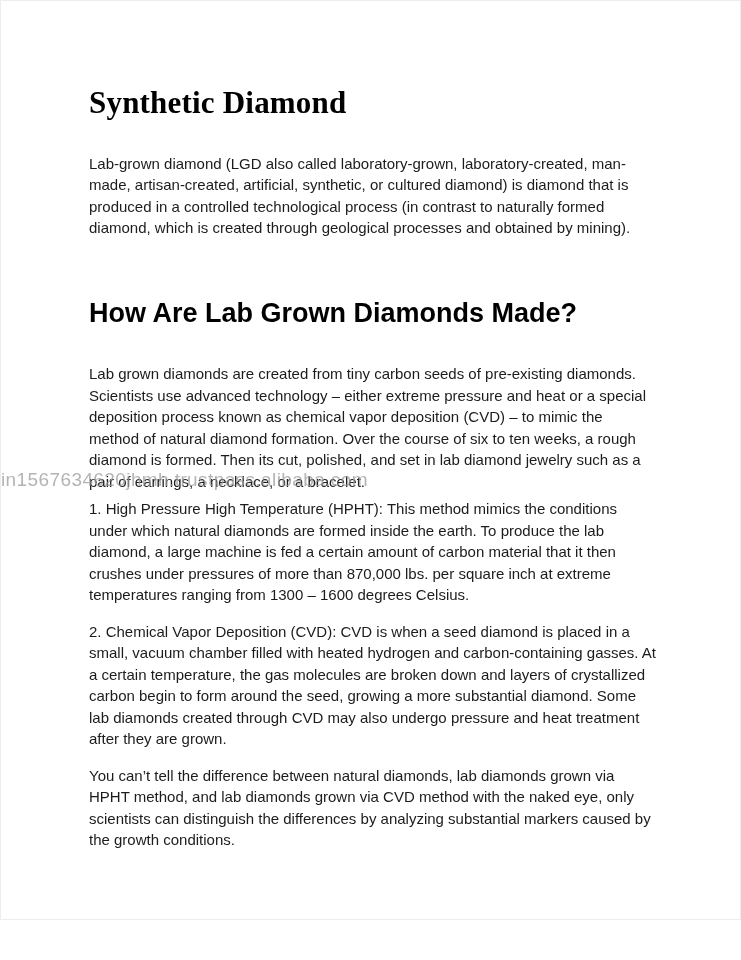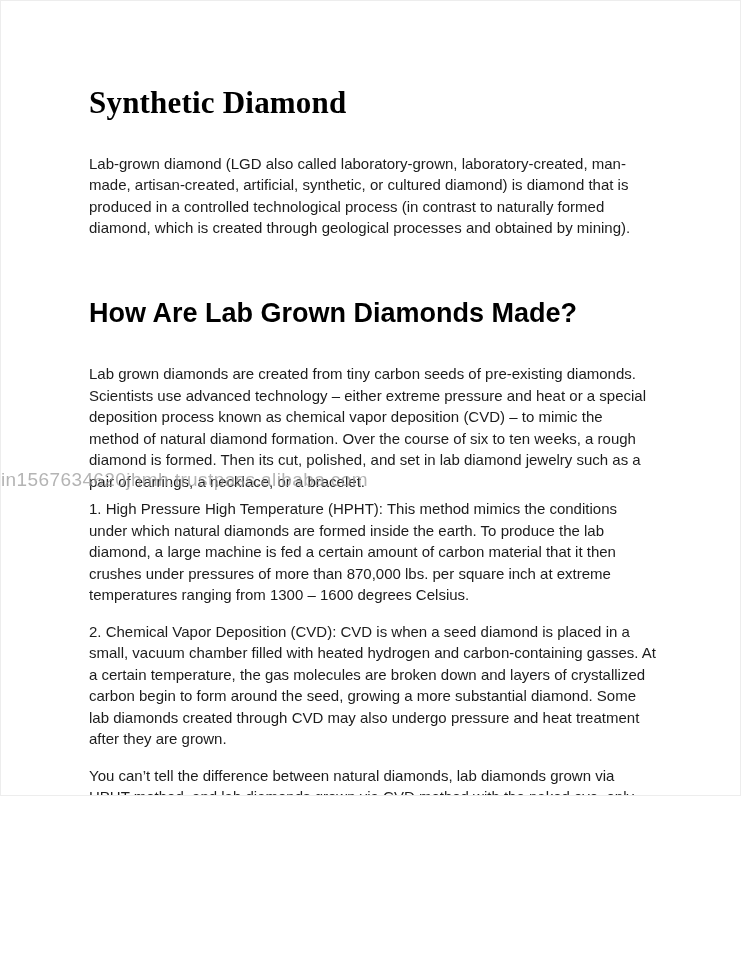--- a/index.html
+++ b/index.html
@@ -3,21 +3,21 @@
 <meta charset="utf-8">
 <style>
   html, body {
     margin: 0;
     padding: 0;
     background: #ffffff;
   }
   .page {
     position: relative;
     width: 741px;
-    height: 796px;
+    height: 920px;
     margin: 0 auto;
     background: #ffffff;
     box-sizing: border-box;
     border: 1px solid #ededed;
     padding: 84px 84px 0 88px;
     overflow: hidden;
     font-family: "Liberation Sans", sans-serif;
     color: #1c1c1c;
   }
   .doc-title {
@@ -77,17 +77,17 @@
 
   <h2 class="section-heading">How Are Lab Grown Diamonds Made?</h2>
 
   <p class="para after-heading">Lab grown diamonds are created from tiny carbon seeds of pre-existing diamonds. Scientists use advanced technology – either extreme pressure and heat or a special deposition process known as chemical vapor deposition (CVD) – to mimic the method of natural diamond formation. Over the course of six to ten weeks, a rough diamond is formed. Then its cut, polished, and set in lab diamond jewelry such as a pair of earrings, a necklace, or a bracelet.</p>
 
 
   <p class="para">1. High Pressure High Temperature (HPHT): This method mimics the conditions under which natural diamonds are formed inside the earth. To produce the lab diamond, a large machine is fed a certain amount of carbon material that it then crushes under pressures of more than 870,000 lbs. per square inch at extreme temperatures ranging from 1300 – 1600 degrees Celsius.</p>
 
   <p class="para">2. Chemical Vapor Deposition (CVD): CVD is when a seed diamond is placed in a small, vacuum chamber filled with heated hydrogen and carbon-containing gasses. At a certain temperature, the gas molecules are broken down and layers of crystallized carbon begin to form around the seed, growing a more substantial diamond. Some lab diamonds created through CVD may also undergo pressure and heat treatment after they are grown.</p>
 
-  <p class="para">You can’t tell the difference between natural diamonds, lab diamonds grown via HPHT method, and lab diamonds grown via CVD method with the naked eye, only scientists can distinguish the differences by controlled identifying markers caused by the growth conditions.</p>
+  <p class="para">You can’t tell the difference between natural diamonds, lab diamonds grown via HPHT method, and lab diamonds grown via CVD method with the naked eye, only scientists can distinguish the differences by analyzing substantial markers caused by the growth conditions.</p>
 
   <div class="watermark">in1567634620jhmh.trustpass.alibaba.com</div>
 
 </div>
 
 </body></html>

